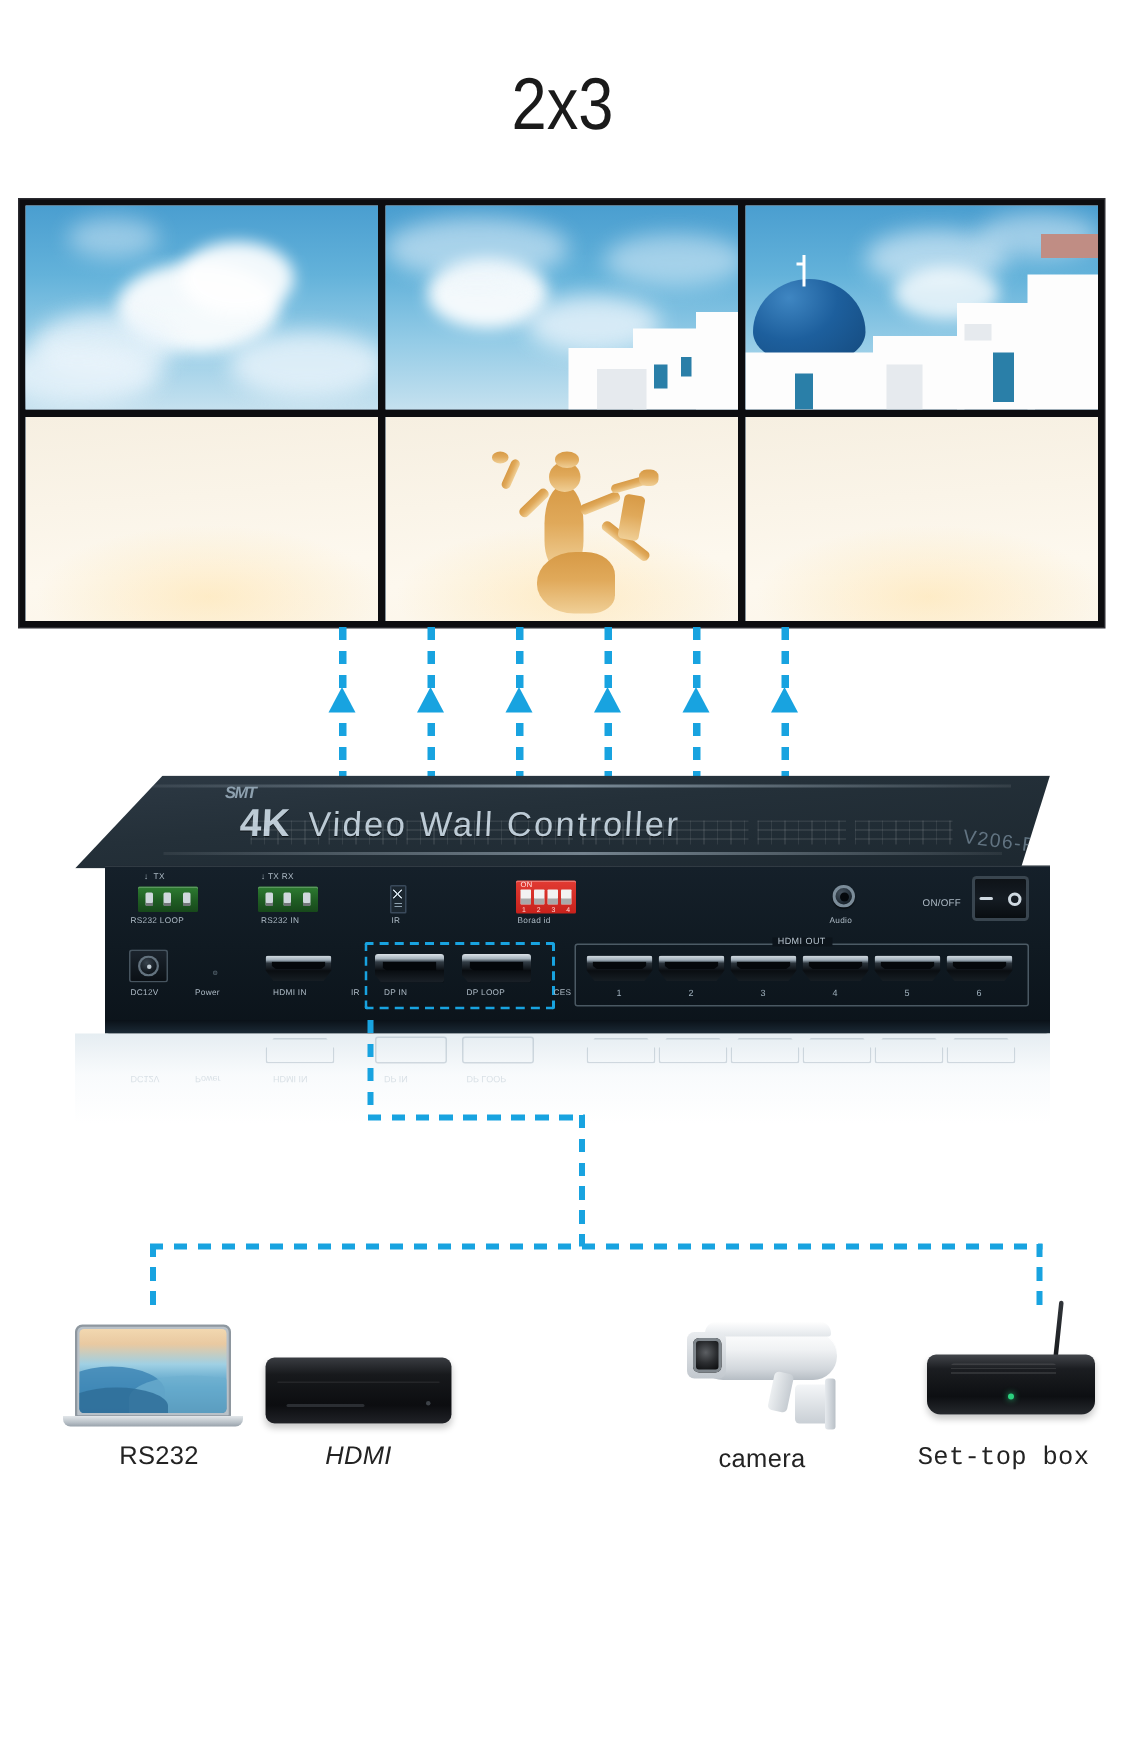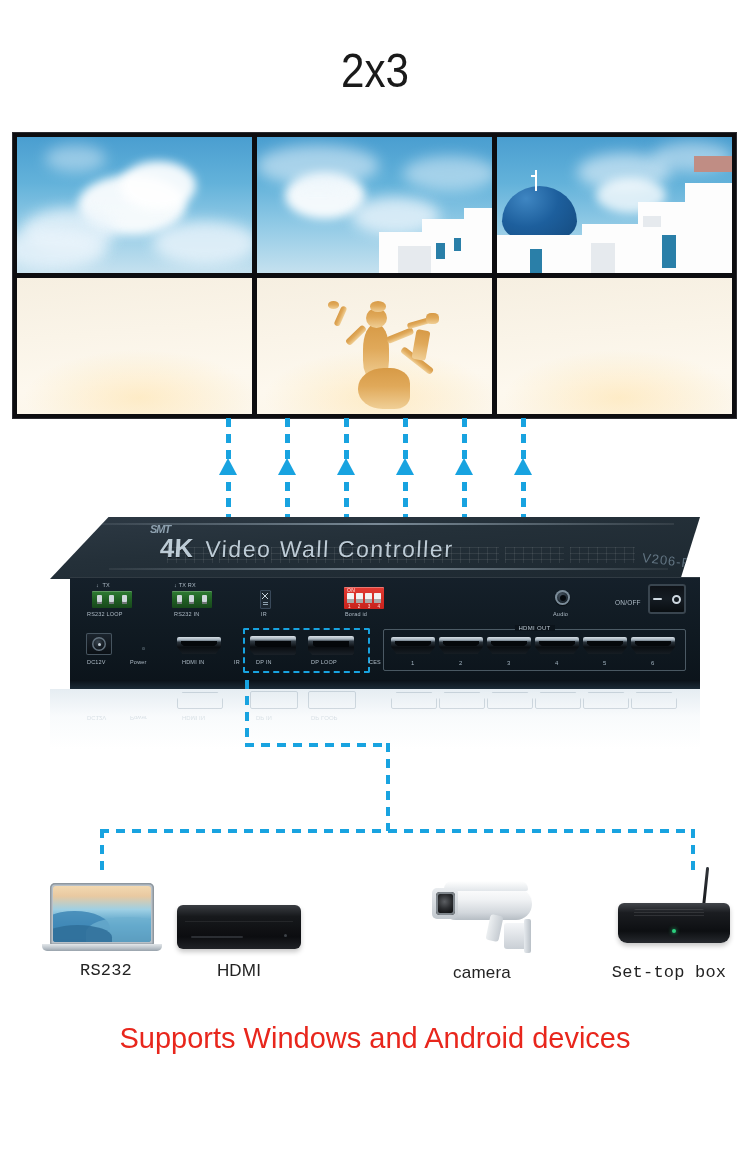--- a/index.html
+++ b/index.html
@@ -592,48 +592,47 @@
 
     <div class="src" style="left:50px;top:0;width:112px;height:90px;">
       <div class="lap1-lid">
         <div class="lap1-scr">
           <div class="lap1-wave" style="left:-14%;top:44%;width:72%;height:60%;"></div>
           <div class="lap1-wave" style="left:34%;top:56%;width:84%;height:56%;opacity:.7;background:#6fb0d0;"></div>
           <div class="lap1-wave" style="left:-10%;top:70%;width:70%;height:44%;opacity:.85;background:#2f6f99;"></div>
         </div>
       </div>
       <div class="lap1-base"></div>
-      <div class="srclabel" style="left:-19px;font-family:Liberation Mono, monospace;">RS232</div>
+      <div class="srclabel" style="left:-19px;">RS232</div>
     </div>
 
     <div class="src" style="left:177px;top:0;width:124px;height:90px;">
       <div class="box-hdmi">
         <div class="slot"></div>
         <div class="dotled"></div>
       </div>
-      <div class="srclabel" style="left:-13px;">HDMI</div>
-    </div>
-
-
-    <div class="src" style="left:426px;top:0;width:112px;height:92px;">
+      <div class="srclabel" style="left:-13px;font-style:italic;">HDMI</div>
+    </div>
+
+
+    <div class="src" style="left:452px;top:0;width:112px;height:92px;">
       <div class="cam-body"></div>
       <div class="cam-sun"></div>
       <div class="cam-lens"></div>
       <div class="cam-glass"></div>
       <div class="cam-arm"></div>
       <div class="cam-mount"></div>
       <div class="cam-plate"></div>
       <div class="srclabel" style="left:-19px;top:98px;">camera</div>
     </div>
 
     <div class="src" style="left:612px;top:0;width:124px;height:92px;">
       <div class="ant"></div>
       <div class="stb">
         <div class="grill"></div>
         <div class="pled"></div>
       </div>
       <div class="srclabel" style="left:-18px;top:98px;font-family:Liberation Mono, monospace;">Set-top box</div>
     </div>
   </div>
 
-  <div class="footer">Supports Windows and Android devices</div>
 
 </div>
 
 </body></html>

